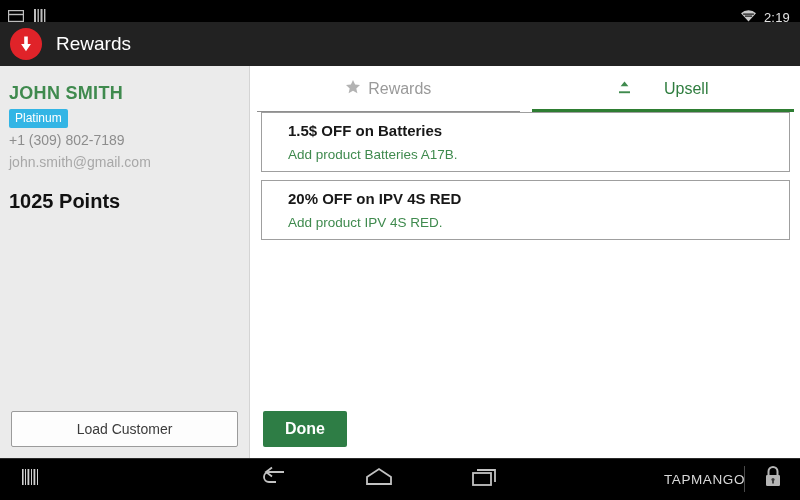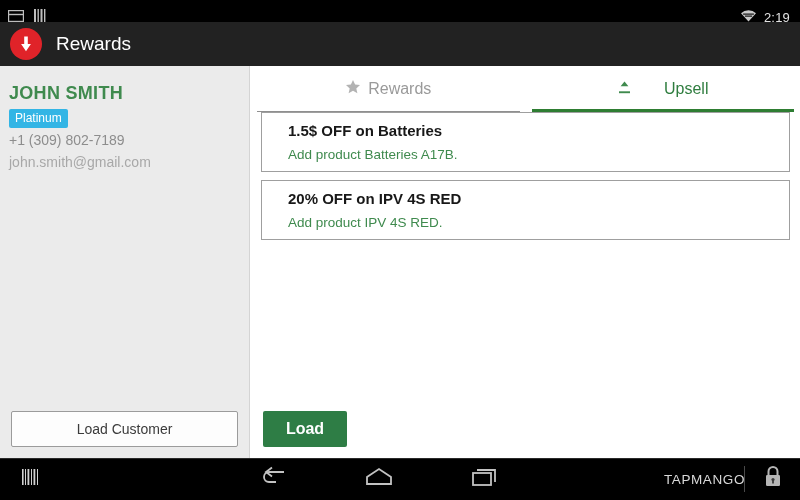--- a/index.html
+++ b/index.html
@@ -176,20 +176,21 @@
     <span class="app-title">Rewards</span>
   </div>
 
   <div class="body-area">
 
     <div class="sidebar">
       <div class="cust-name">JOHN SMITH</div>
       <div class="badge">Platinum</div>
       <div class="cust-phone">+1 (309) 802-7189</div>
       <div class="cust-email">john.smith@gmail.com</div>
+      <div class="points">1025 Points</div>
       <button class="load-btn">Load Customer</button>
     </div>
 
     <div class="content">
 
       <div class="tabs">
         <div class="tab tab-inactive">
           <span>
             <svg width="16" height="16" viewBox="0 0 16 16">
               <path d="M8 1 L10.1 5.6 L15 6.1 L11.3 9.4 L12.4 14.3 L8 11.8 L3.6 14.3 L4.7 9.4 L1 6.1 L5.9 5.6 Z" fill="#b3b3b3"></path>
@@ -212,21 +213,21 @@
         <div class="card">
           <div class="card-title">1.5$ OFF on Batteries</div>
           <div class="card-sub">Add product Batteries A17B.</div>
         </div>
         <div class="card">
           <div class="card-title">20% OFF on IPV 4S RED</div>
           <div class="card-sub">Add product IPV 4S RED.</div>
         </div>
       </div>
 
-      <button class="done-btn">Load</button>
+      <button class="done-btn">Done</button>
     </div>
   </div>
 
   <div class="navbar">
     <div class="nav-topline"></div>
 
     <span class="nav-barcode">
       <svg width="22" height="16" viewBox="0 0 22 16">
         <g fill="#d0d0d0">
           <rect x="0" y="0" width="1.6" height="16"></rect>

